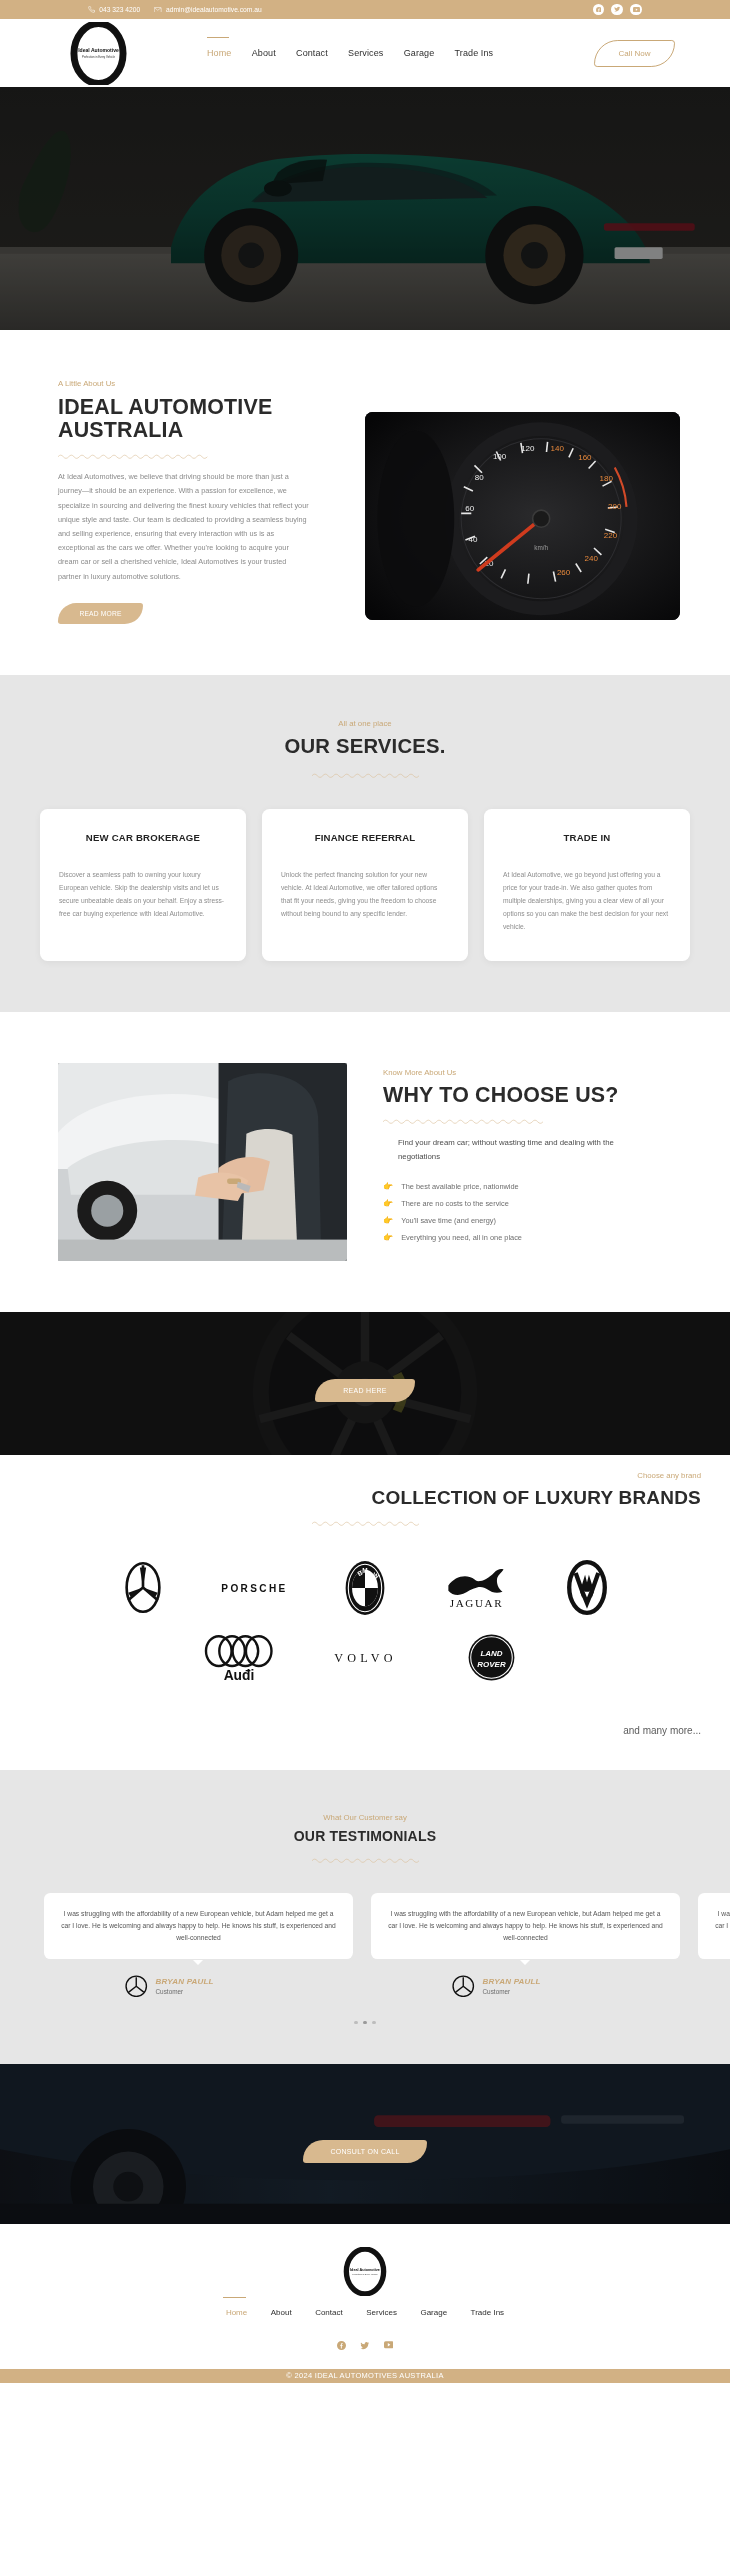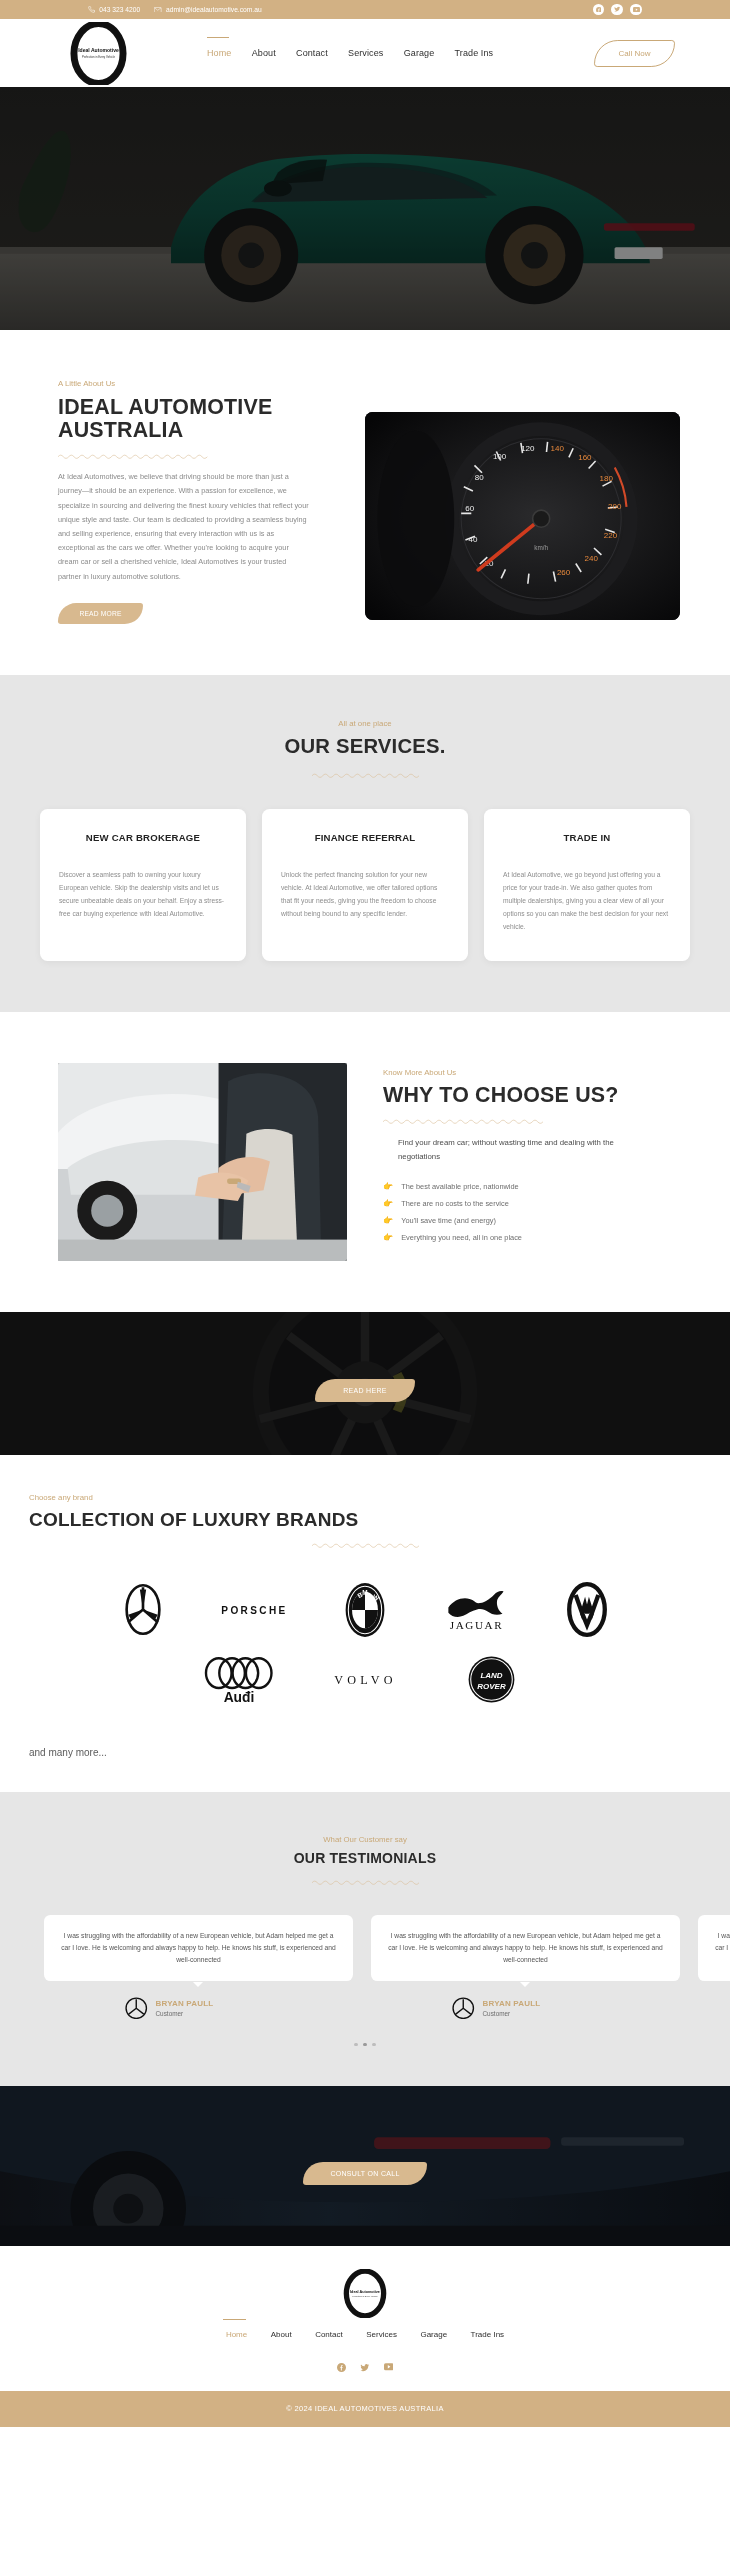--- a/index.html
+++ b/index.html
@@ -164,21 +164,21 @@
     font-size: 20.3px; font-weight: 700; line-height: 1.22; letter-spacing: 0.2px;
     font-family: "Liberation Sans Narrow", "Liberation Sans", sans-serif;
   }
   .banner-btn {
     margin-top: 14px; background: #d8b98f; color: #fff; border: none;
     font-size: 7px; padding: 8px 28px; cursor: pointer;
     border-radius: 24.6px 3.7px 24.6px 3.7px; font-family: inherit; letter-spacing:0.3px;
   }
 
   
-  .brands { padding: 38px 29px 34px; text-align: left; background: #fff; }
+  .brands { padding: 16px 29px 34px; text-align: right; background: #fff; }
   .brands .h2 { font-size: 19px; }
   .brand-row { display: flex; justify-content: center; align-items: center; gap: 36px; margin-top: 30px; }
   .brand-row.second { gap: 51px; margin-top: 14px; }
   .brand-cell { width: 75px; height: 56px; display: flex; align-items: center; justify-content: center; }
   .more-brands { margin-top: 39px; font-size: 10px; color: #5c5c5c; }
 
   
   .testimonials { background: #e6e6e6; padding: 43px 0 40px; text-align: center; }
   .testimonials .h2 { font-size: 14px; }
   .tst-track { display: flex; gap: 18px; margin-top: 27px; padding-left: 44px; overflow: hidden; }
@@ -189,21 +189,21 @@
   }
   .tst-bubble::after {
     content: ""; position: absolute; bottom: -5.9px; left: 50%; margin-left: -5.9px;
     border-left: 5.9px solid transparent; border-right: 5.9px solid transparent;
     border-top: 5.9px solid #fff;
   }
   .tst-author { display: flex; align-items: center; gap: 8px; margin-top: 16px; padding-left: 81px; }
   .tst-avatar { width: 22.5px; height: 22.5px; }
   .tst-meta { text-align: left; }
   .tst-name { color: #c9a877; font-size: 8px; font-weight: 700; letter-spacing: 0.2px;
-              font-family:"Liberation Sans Narrow","Liberation Sans",sans-serif; }
+              font-family:"Liberation Sans Narrow","Liberation Sans",sans-serif;font-style:italic; }
   .tst-role { color: #6d6d6d; font-size: 6.4px; margin-top: 1.1px; }
   .dots { display: flex; gap: 5.3px; justify-content: center; margin-top: 23.5px; }
   .dot { width: 3.7px; height: 3.7px; border-radius: 50%; background: #bdbdbd; }
   .dot.active { background: #9a9a9a; }
 
   
   .cta2 { height: 160px; position: relative; overflow: hidden;
           display: flex; align-items: center; justify-content: center; background: #0e1014; }
   .cta2-art { position: absolute; inset: 0; }
   .cta2-ov { position: absolute; inset: 0; background: rgba(10,12,16,.5); }
@@ -222,21 +222,21 @@
   .footer-nav { display: flex; justify-content: center; gap: 23.5px; margin-top: 8.6px; font-size: 8px; }
   .footer-nav a { text-decoration: none; color: #2f2f2f; position: relative; padding: 3.2px 0; }
   .footer-nav a.active { color: #c9a877; }
   .footer-nav a.active::before {
     content: ""; position: absolute; top: -7.5px; left: -3.2px; right: 1.1px; height: 0.8px; background: #c9a877;
   }
   .footer-social { display: flex; justify-content: center; gap: 14px; margin-top: 21.4px; margin-bottom: 18px; }
   .footer-social svg { display: block; }
   .copyright {
     background: #d2b184; color: #fff; font-size: 7.5px; letter-spacing: 0.3px;
-    height: 36px; display: flex; align-items: center; justify-content: center;
+    height: 14px; display: flex; align-items: center; justify-content: center;
     font-family:"Liberation Sans Narrow","Liberation Sans",sans-serif;
   }
 </style>
 </head>
 <body>
 
 <div class="wrap">
 
   <div class="topbar">
     <div class="topbar-left">

